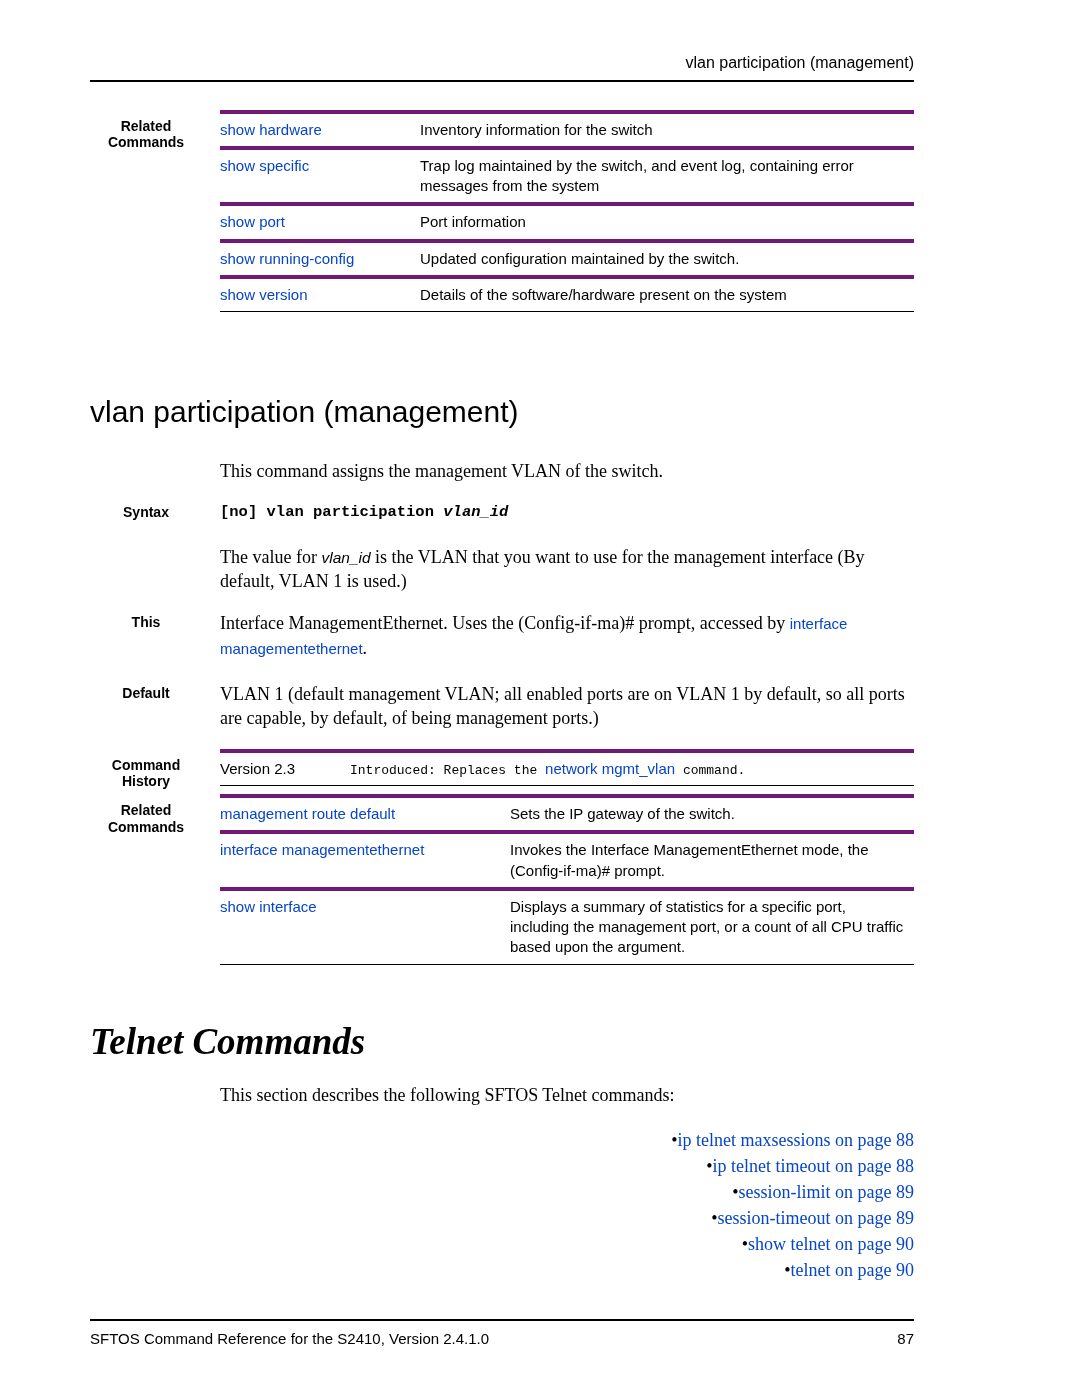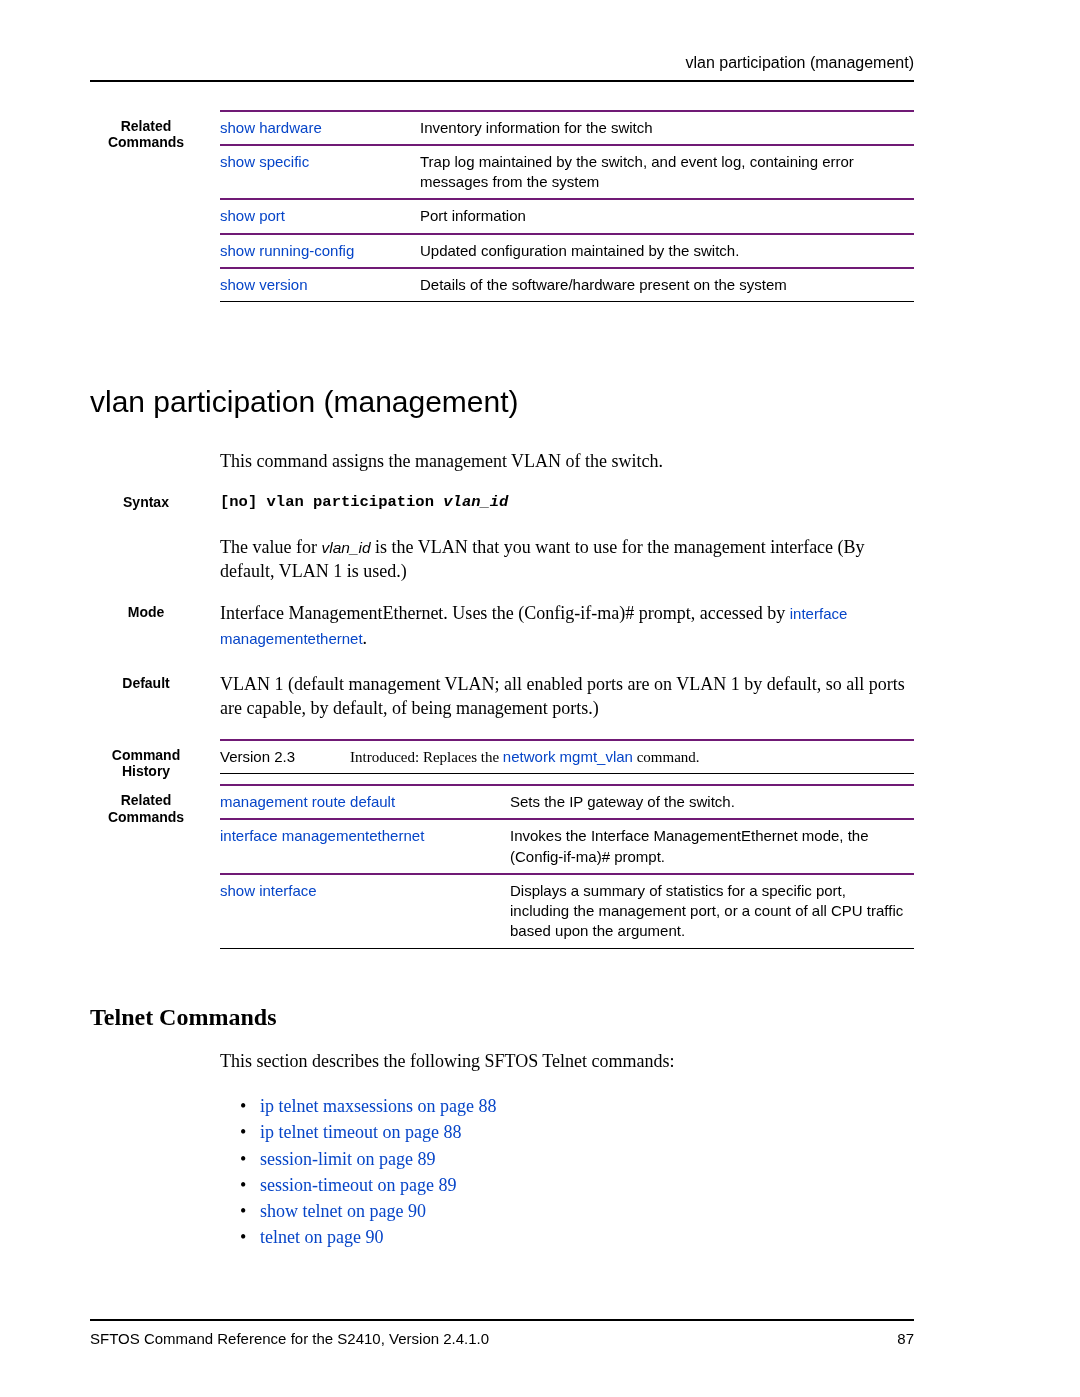--- a/index.html
+++ b/index.html
@@ -48,21 +48,21 @@
   }
   .label-col.two-line { line-height: 1.2; }
   .content-col {
     flex: 1 1 auto;
   }
   table.cmd-table {
     width: 100%;
     border-collapse: collapse;
   }
   table.cmd-table td {
-    border-top: 2px solid #701a75;
+    border-top: 4px solid #701a75;
     padding: 6px 10px 6px 0;
     vertical-align: top;
     font-size: 15px;
   }
   table.cmd-table tr:last-child td {
     border-bottom: 1px solid #000;
   }
   table.cmd-table td.cmd {
     width: 200px;
     color: #0645c8;
@@ -78,22 +78,23 @@
   }
   h1.section {
     font-family: Arial, sans-serif;
     font-weight: 400;
     font-size: 30px;
     margin: 80px 0 26px 0;
   }
   h1.telnet {
     font-family: "Times New Roman", Times, serif;
     font-weight: bold;
-    font-size: 24px;
+    font-size: 37px;
     margin: 52px 0 16px 0;
+    font-style: italic;
   }
   .body-text {
     font-family: "Times New Roman", Times, serif;
     font-size: 18px;
     margin-left: 130px;
     margin-bottom: 18px;
     line-height: 1.35;
   }
   .content-serif {
     font-family: "Times New Roman", Times, serif;
@@ -110,20 +111,21 @@
   }
   .link {
     color: #0645c8;
     font-family: Arial, sans-serif;
     font-size: 15px;
   }
   ul.telnet-list {
     margin: 20px 0 0 150px;
     padding: 0;
     list-style: none;
+    text-align: right;
   }
   ul.telnet-list li {
     font-family: "Times New Roman", Times, serif;
     font-size: 18px;
     line-height: 1.45;
     color: #0645c8;
   }
   ul.telnet-list li::before {
     content: "•";
     color: #000;
@@ -140,21 +142,21 @@
   .footer hr {
     border: none;
     border-top: 2px solid #000;
     margin: 0 0 8px 0;
   }
   .footer-row {
     display: flex;
     justify-content: space-between;
     font-size: 15px;
   }
-  .inline-sans { font-family: Liberation Serif, serif; font-size:15px; }
+  .inline-sans { font-family: Liberation Mono, monospace; font-size:13px; }
 </style>
 </head>
 <body>
 
 <div class="page">
 
   <div class="head-row">
     <div class="head-title">vlan participation (management)</div>
   </div>
   <hr class="hr-top">
@@ -202,21 +204,21 @@
         [<span>no</span>] <span>vlan participation</span> <span class="param">vlan_id</span>
       </span>
     </div>
   </div>
 
   <div class="body-text" style="margin-top:22px">
     <span>The value for </span><span style="font-family:Arial,sans-serif;font-style:italic;font-size:15.5px">vlan_id</span><span> is the VLAN that you want to use for the management interface (By default, VLAN 1 is used.)</span>
   </div>
 
   <div class="sec-row">
-    <div class="label-col" style="padding-top:2px">Mode</div>
+    <div class="label-col" style="padding-top:2px">This</div>
     <div class="content-col content-serif">
       <span>Interface ManagementEthernet. Uses the (Config-if-ma)# prompt, accessed by </span><span class="link">interface managementethernet</span><span>.</span>
     </div>
   </div>
 
   <div class="sec-row" style="margin-top:22px">
     <div class="label-col" style="padding-top:2px">Default</div>
     <div class="content-col content-serif">VLAN 1 (default management VLAN; all enabled ports are on VLAN 1 by default, so all ports are capable, by default, of being management ports.)</div>
   </div>
 

